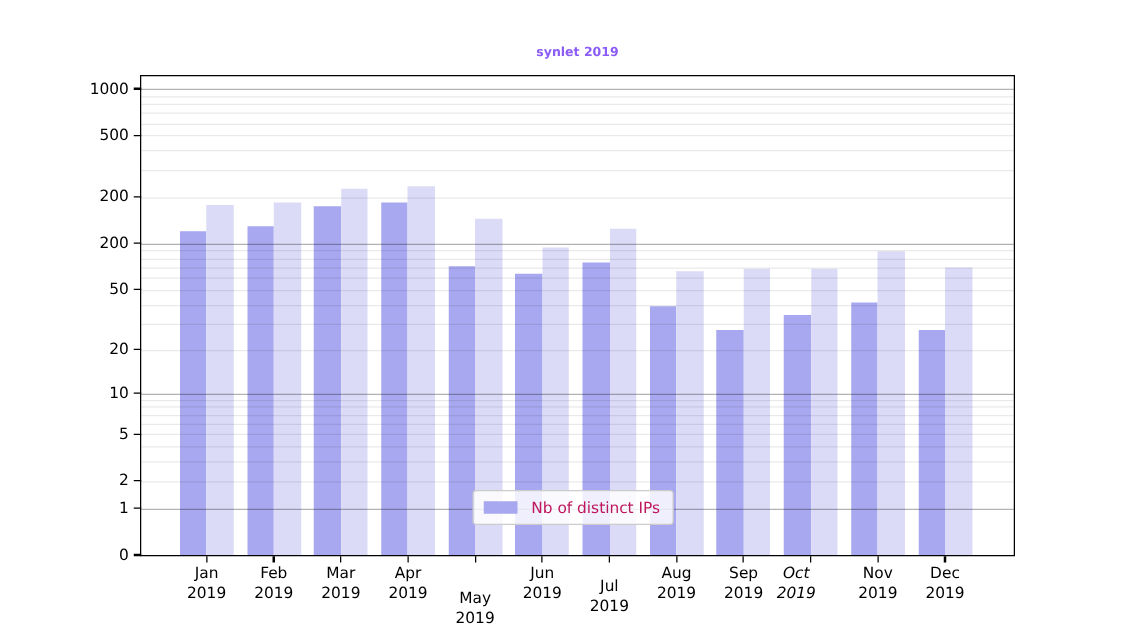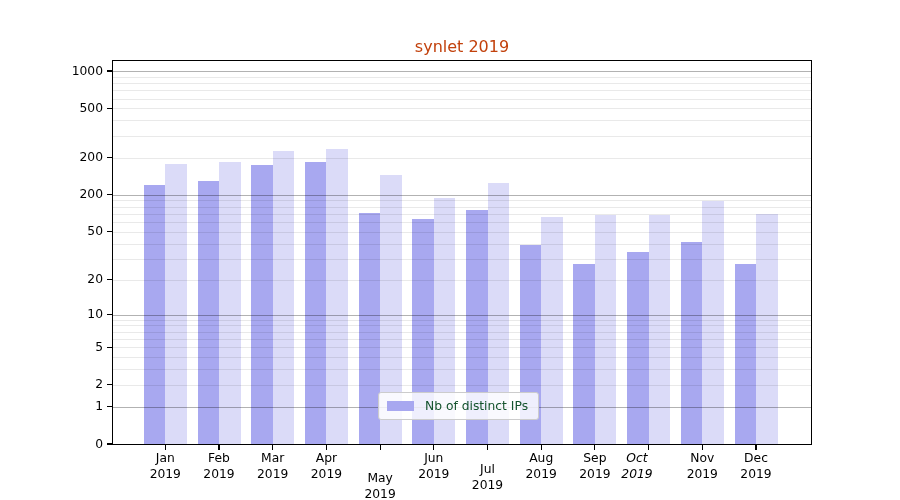--- a/index.html
+++ b/index.html
@@ -4,21 +4,21 @@
 <style>
   html,body{margin:0;padding:0;}
   body{
     width:900px;height:500px;background:#ffffff;position:relative;overflow:hidden;
     font-family:"DejaVu Sans", sans-serif;color:#000;
     -webkit-font-smoothing:antialiased;
   }
   .figure{position:absolute;left:0;top:0;width:900px;height:500px;}
   .chart-title{
     position:absolute;left:462px;top:37px;transform:translateX(-50%);
-    font-size:16px;color:#c2410c;white-space:nowrap;
+    font-size:10px;color:#8b5cf6;white-space:nowrap;font-weight:bold;
   }
   .plot-border{
     position:absolute;border:1.2px solid #000;box-sizing:border-box;pointer-events:none;
   }
   .bar{position:absolute;}
   .gridline{position:absolute;height:1px;}
   .gridline.minor{background:rgba(0,0,0,0.085);}
   .gridline.major{background:rgba(0,0,0,0.30);}
   .ytick{position:absolute;height:1.2px;background:#000;}
   .xtick{position:absolute;width:1.2px;background:#000;}
@@ -30,21 +30,21 @@
     position:absolute;width:64px;text-align:center;
     font-size:12.3px;line-height:15.8px;color:#000;
   }
   .legend{
     position:absolute;left:378px;top:392px;
     background:rgba(255,255,255,0.82);border:1px solid #cccccc;border-radius:3px;
     padding:6px 10px 6px 8px;display:flex;flex-direction:column;gap:4px;
   }
   .legend-row{display:flex;align-items:center;gap:11px;}
   .legend-swatch{width:27px;height:10px;display:inline-block;}
-  .legend-label{font-size:12.3px;white-space:nowrap;color:#14532d;}
+  .legend-label{font-size:12.3px;white-space:nowrap;color:#be185d;}
 </style>
 </head>
 <body>
 
 <div class="figure">
   <div class="chart-title">synlet 2019</div>
 
   <div id="bars-layer">
       <div class="bar" style="left: 143.8px; width: 21.5px; top: 185.118px; height: 258.882px; background: rgb(168, 168, 240);"></div>
       <div class="bar" style="left: 197.5px; width: 21.5px; top: 180.831px; height: 263.169px; background: rgb(168, 168, 240);"></div>

